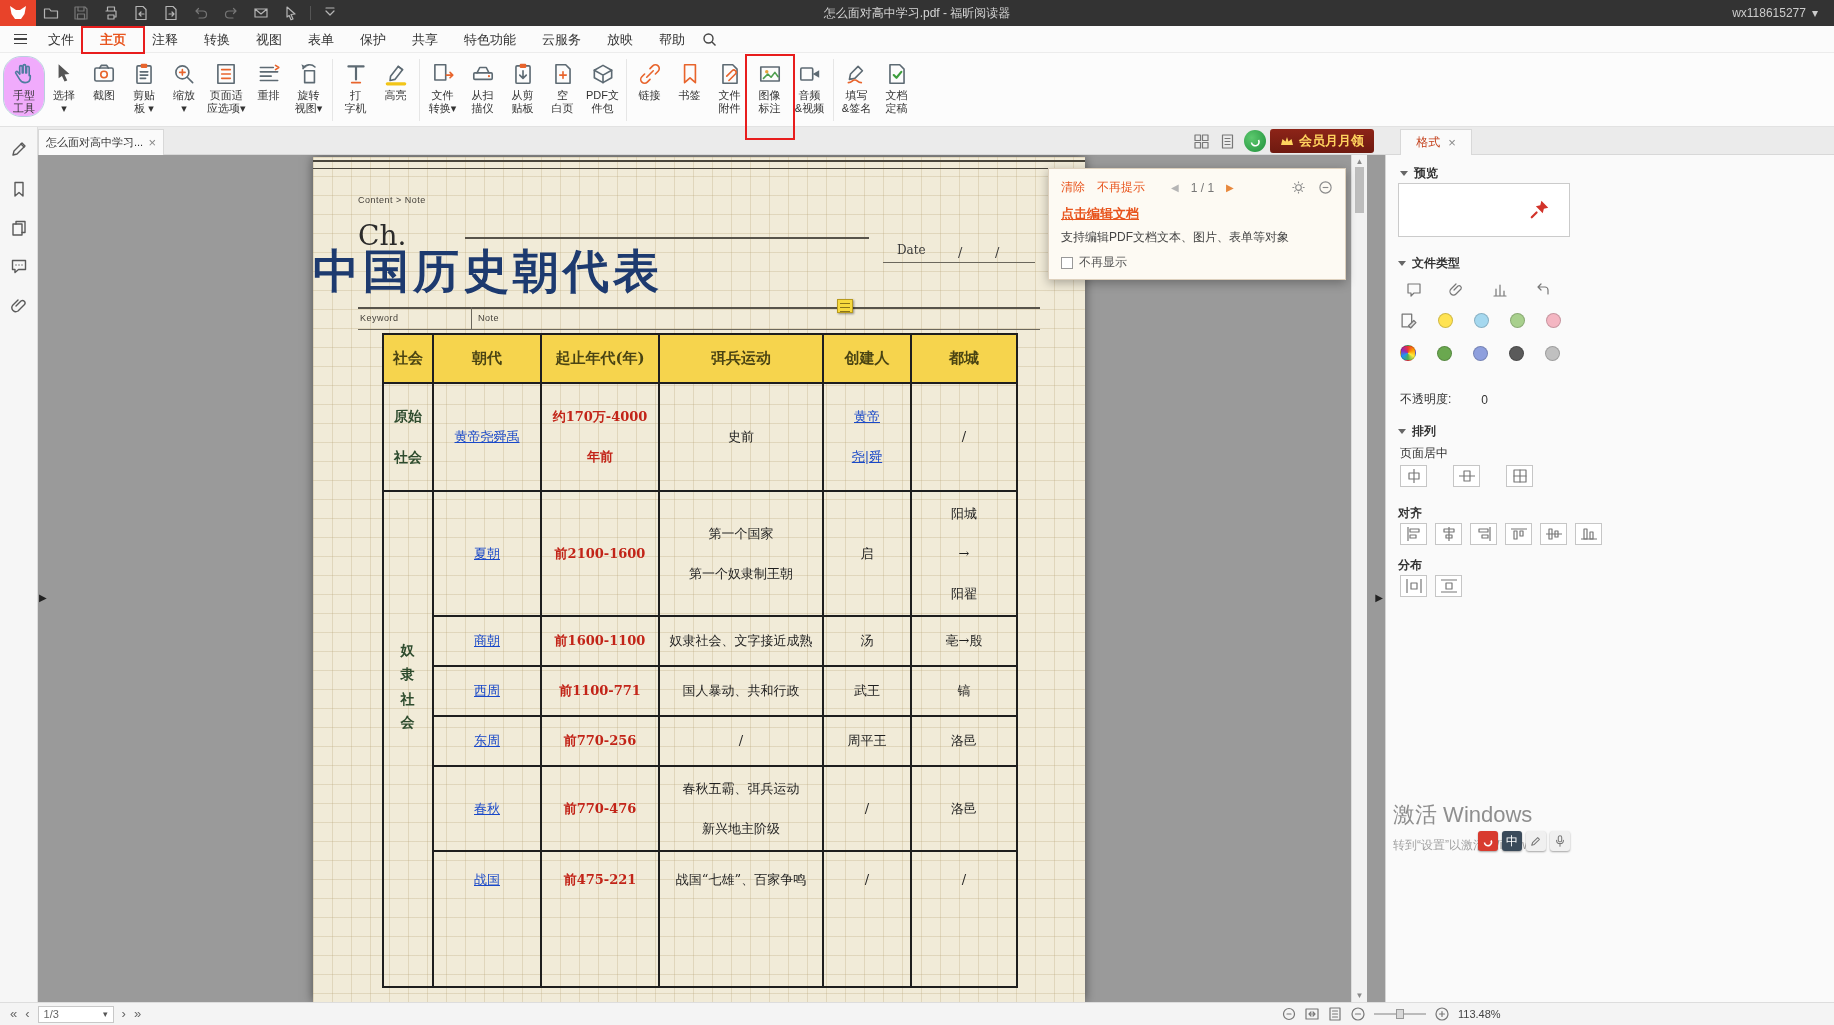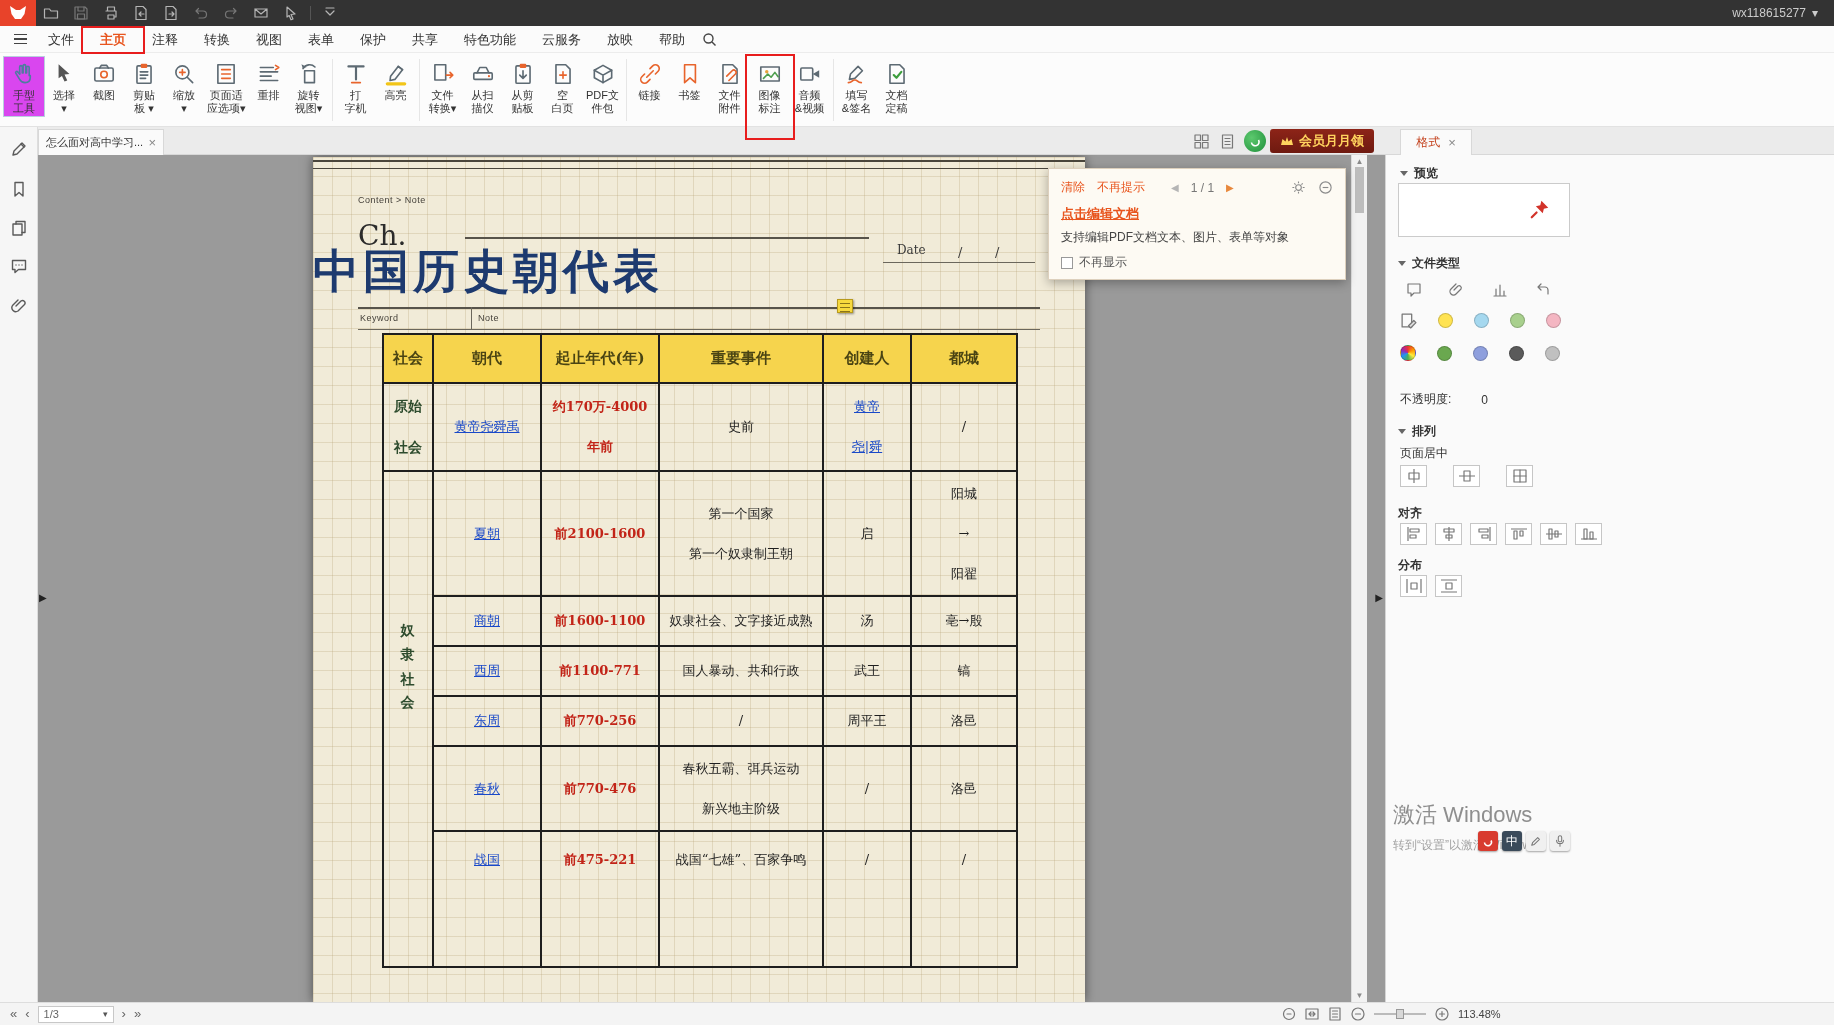--- a/index.html
+++ b/index.html
@@ -27,21 +27,21 @@
 #menubar{position:absolute;left:0;top:26px;width:1834px;height:27px;background:#fbfbfb;border-bottom:1px solid #ececec;display:flex;align-items:center;padding-left:10px;z-index:30;}
 .menu-item{padding:0 13px;font-size:13px;color:#333;height:27px;line-height:27px;cursor:pointer;position:relative;}
 .menu-item.active{color:#e8551e;font-weight:bold;}
 .burger{display:flex;flex-direction:column;gap:3px;margin:0 8px 0 4px;cursor:pointer;}
 .burger i{display:block;width:13px;height:1.6px;background:#444;}
 .annot{position:absolute;border:2px solid #e81d1d;z-index:60;pointer-events:none;}
 
 
 #ribbon{position:absolute;left:0;top:53px;width:1834px;height:74px;background:#fcfcfc;border-bottom:1px solid #e2e2e2;display:flex;align-items:flex-start;padding:4px 2px 0 4px;z-index:20;}
 .tool{min-width:40px;padding:2px 3px 1px;display:flex;flex-direction:column;align-items:center;cursor:pointer;position:relative;}
-.tool.sel{background:#d946ef;outline:1px solid #b9cede;}
+.tool.sel{background:#f0abfc;outline:1px solid #b9cede;border-radius:17px;}
 .ticon{height:30px;display:flex;align-items:center;justify-content:center;}
 .tlabel{font-size:11px;line-height:13px;text-align:center;white-space:pre-line;color:#333;}
 .vsep{width:1px;height:62px;background:#e6e6e6;margin:2px 3px 0;}
 
 
 #tabstrip{position:absolute;left:38px;top:127px;width:1796px;height:28px;background:#ebebeb;border-bottom:1px solid #d8d8d8;z-index:10;}
 #doc-tab{position:absolute;left:0;top:2px;width:126px;height:26px;background:#fafafa;border:1px solid #d8d8d8;border-bottom:none;display:flex;align-items:center;padding:0 7px;font-size:11px;gap:5px;cursor:pointer;}
 #doc-tab .lbl{overflow:hidden;white-space:nowrap;flex:1;}
 .xclose{color:#888;font-size:13px;line-height:1;cursor:pointer;}
 .strip-ic{position:absolute;top:4px;width:22px;height:20px;display:flex;align-items:center;justify-content:center;cursor:pointer;}
@@ -179,20 +179,21 @@
         <path d="M4 2l8 7-4 .5L10 14l-2 .8-1.8-4.3L4 12z"></path>
       </svg>
     </span>
   <span class="tb-sep"></span>
   <span class="tb-ic">
       <svg class="tic" width="14" height="14" viewBox="0 0 14 14">
         <path d="M3 5l4 4 4-4"></path>
         <path d="M3 2h8"></path>
       </svg>
     </span>
+  <div id="tb-title">怎么面对高中学习.pdf - 福昕阅读器</div>
   <div id="tb-user">
     <span>wx118615277</span>
     <span>▾</span>
   </div>
 </div>
 
 <div id="menubar">
   <span class="burger">
       <i></i>
       <i></i>
@@ -546,25 +547,25 @@
           <col style="width:118px">
           <col style="width:164px">
           <col style="width:88px">
           <col style="width:106px">
         </colgroup>
       <tbody>
           <tr style="height:49px;">
         <th>社会</th>
         <th>朝代</th>
         <th>起止年代(年)</th>
-        <th>重要事件</th>
+        <th>弭兵运动</th>
         <th>创建人</th>
         <th>都城</th>
       </tr>
-      <tr style="height:88px;">
+      <tr style="height:108px;">
         <td class="era">原始
 社会</td>
         <td class="lnk">黄帝尧舜禹</td>
         <td class="redtxt">约170万-4000
 年前</td>
         <td>史前</td>
         <td class="lnk">黄帝
 尧|舜</td>
         <td>/</td>
       </tr>

